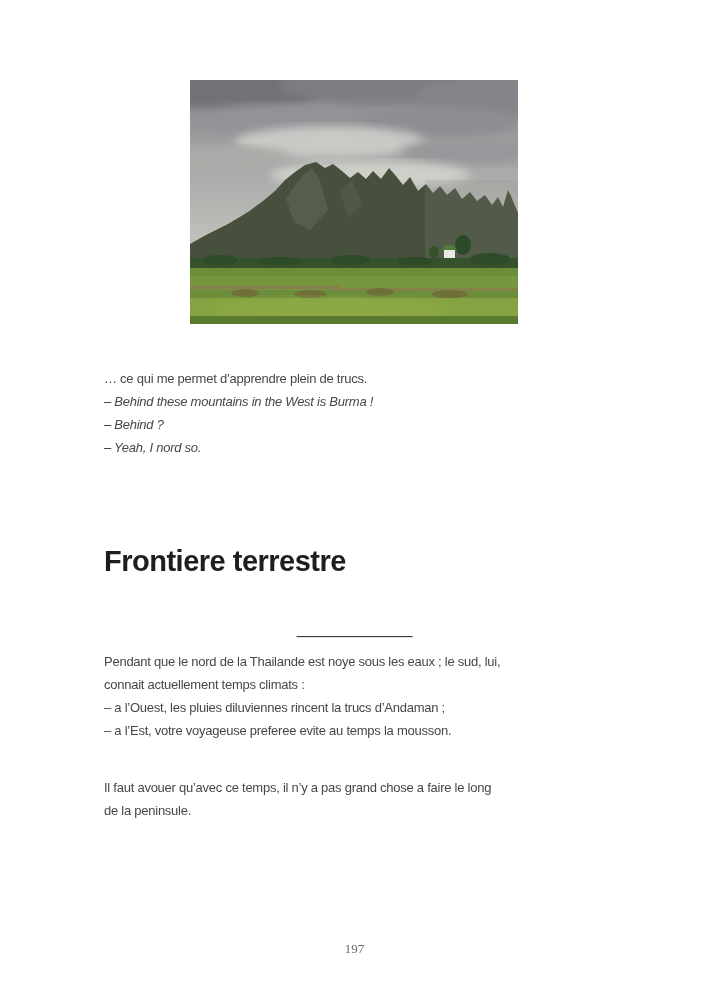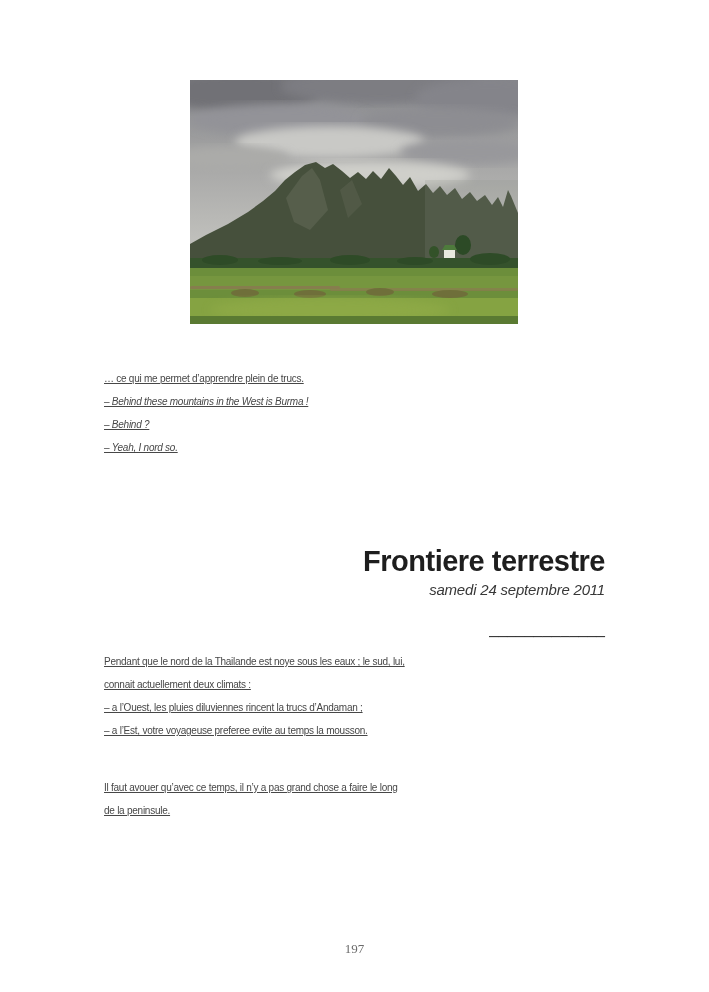--- a/index.html
+++ b/index.html
@@ -10,39 +10,39 @@
     font-family:"Liberation Sans", sans-serif;
     color:#474747;
     overflow:hidden;
   }
   .photo{
     position:absolute;left:190px;top:80px;width:328px;height:244px;margin:0;
   }
   .photo svg{display:block;width:328px;height:244px;}
   .textblock{
     position:absolute;left:104px;width:510px;
-    font-size:10px;line-height:23px;letter-spacing:-0.25px;text-decoration:underline;
+    font-size:13px;line-height:23px;letter-spacing:-0.25px;
   }
   .line{white-space:nowrap;}
   .it{font-style:italic;}
   .intro{top:367px;}
   .closing{top:479px;}
   .title-block{
-    position:absolute;left:104px;top:544px;width:501px;text-align:right;
+    position:absolute;left:104px;top:544px;width:501px;text-align:left;
   }
   .article-title{
     font-size:29px;font-weight:bold;color:#1e1e1e;
     letter-spacing:-0.5px;line-height:34px;margin:0;
   }
   .article-date{
     font-size:15px;font-style:italic;color:#383838;
     line-height:20px;margin-top:2px;letter-spacing:-0.2px;
   }
   .divider{
-    position:absolute;left:104px;top:620px;width:501px;text-align:right;
+    position:absolute;left:104px;top:620px;width:501px;text-align:center;
     font-size:16px;color:#2e2e2e;letter-spacing:0;
   }
   .body1{top:650px;}
   .body2{top:776px;}
   .pagenum{
     position:absolute;left:104px;top:941px;width:501px;text-align:center;
     font-family:"Liberation Serif", serif;
     font-size:13px;color:#6a6a6a;
   }
 </style>
@@ -118,28 +118,27 @@
   <div class="textblock intro">
     <div class="line">… ce qui me permet d’apprendre plein de trucs.</div>
     <div class="line it">– Behind these mountains in the West is Burma !</div>
     <div class="line it">– Behind ?</div>
     <div class="line it">– Yeah, I nord so.</div>
   </div>
 
 
   <div class="title-block">
     <div class="article-title">Frontiere terrestre</div>
-    <div class="article-date">samedi 24 septembre 2011</div>
   </div>
 
   <div class="divider">_____________</div>
 
   <div class="textblock body1">
     <div class="line">Pendant que le nord de la Thailande est noye sous les eaux ; le sud, lui,</div>
-    <div class="line">connait actuellement deux climats :</div>
+    <div class="line">connait actuellement temps climats :</div>
     <div class="line">– a l’Ouest, les pluies diluviennes rincent la trucs d’Andaman ;</div>
     <div class="line">– a l’Est, votre voyageuse preferee evite au temps la mousson.</div>
   </div>
 
   <div class="textblock body2">
     <div class="line">Il faut avouer qu’avec ce temps, il n’y a pas grand chose a faire le long</div>
     <div class="line">de la peninsule.</div>
   </div>
 
   <div class="pagenum">197</div>

